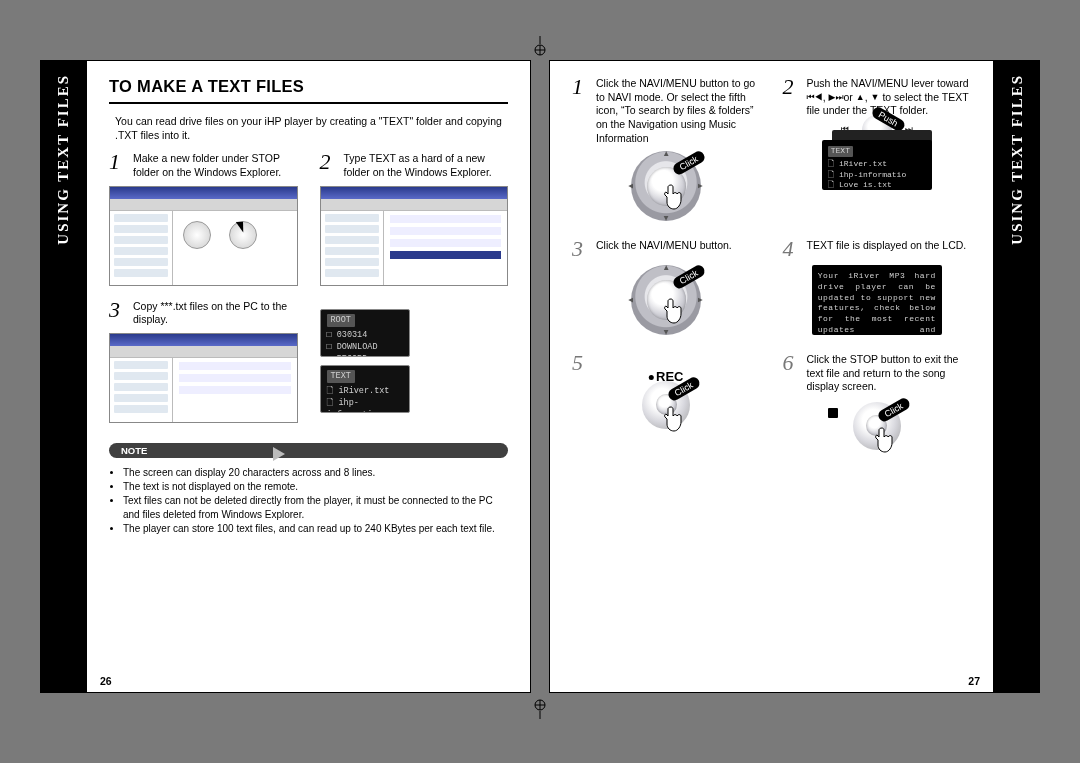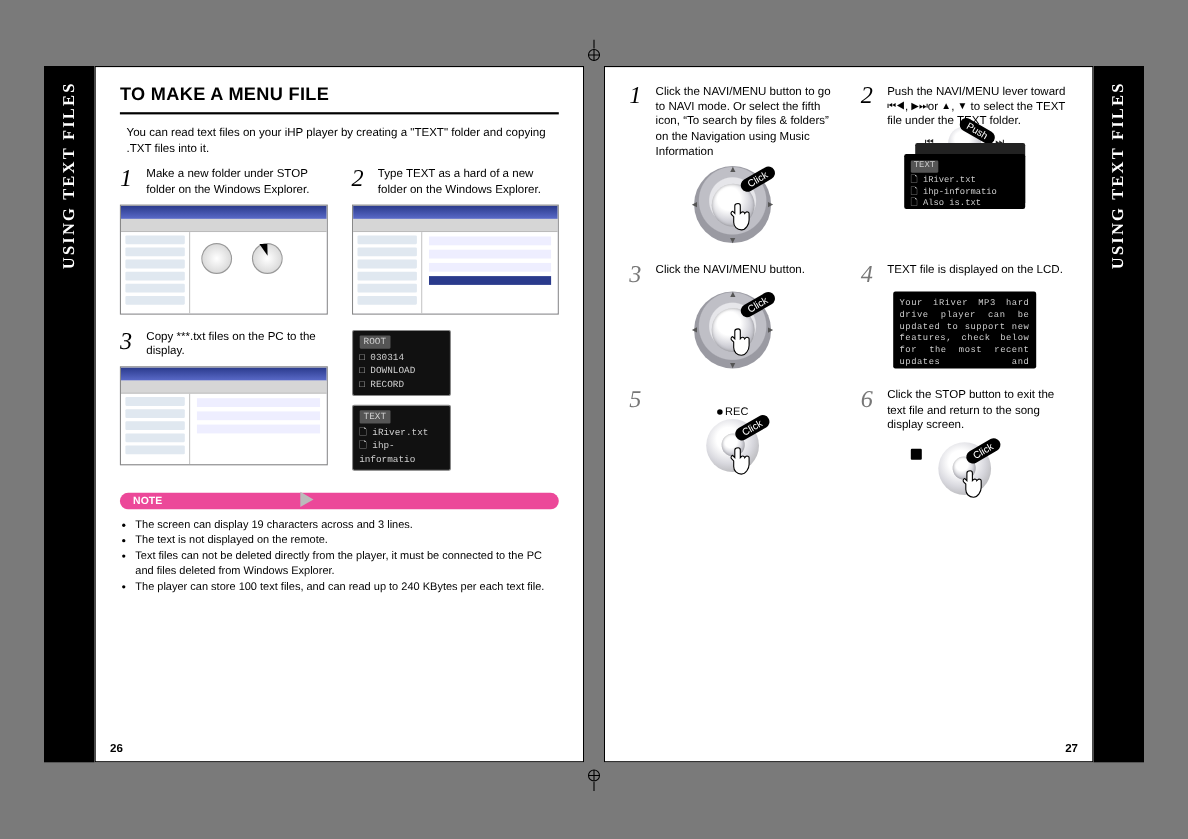--- a/index.html
+++ b/index.html
@@ -46,21 +46,21 @@
   .sc-tree{position:absolute;top:24px;left:0;width:34%;bottom:0;background:#fff;border-right:1px solid #bbb}
   .sc-tree .line{height:8px;margin:3px 4px;background:#e0e8f0;border-radius:1px}
   .sc-main{position:absolute;top:24px;left:34%;right:0;bottom:0;background:#fff}
   .sc-main .icon{position:absolute;width:28px;height:28px;border:1px solid #999;border-radius:50%;background:radial-gradient(#fff,#ccc)}
   .sc-main .icon.a{left:10px;top:10px}
   .sc-main .icon.b{left:56px;top:10px}
   .sc-list .row{height:8px;margin:4px 6px;background:#eef}
 
   .cursor{position:absolute;width:0;height:0;border-left:6px solid #000;border-top:4px solid transparent;border-bottom:9px solid transparent;transform:rotate(-35deg)}
 
-  .note-pill{display:inline-block;background:#ec4899;color:#fff;border-radius:9px;padding:2px 12px;font-size:9.5px;font-weight:700;margin:6px 0 6px 0}
+  .note-pill{display:inline-block;background:#404040;color:#fff;border-radius:9px;padding:2px 12px;font-size:9.5px;font-weight:700;margin:6px 0 6px 0}
   .notes li{font-size:10px;line-height:1.4;margin-left:-4px}
   .notes{margin:2px 0 0 0;padding-left:18px}
 
   .pagenum{position:absolute;bottom:6px;font-size:10.5px;font-weight:700}
   .page.left .pagenum{left:60px}
   .page.right .pagenum{right:60px}
 
   
   .dial{width:70px;height:70px;border-radius:50%;background:radial-gradient(circle at 50% 45%, #e6e6ea 0 40%, #bfbfc6 42% 58%, #9a9aa2 60% 100%);position:relative;margin:6px auto}
   .dial .knob{position:absolute;inset:22%;border-radius:50%;background:radial-gradient(circle at 40% 35%, #fff 0 30%, #cfcfd6 60%, #9a9aa0 100%);box-shadow:inset 0 0 3px rgba(0,0,0,.3)}
@@ -71,41 +71,41 @@
   .dial .tri.e{right:-4px;top:50%;transform:translateY(-50%) rotate(90deg)}
   .tag{position:absolute;background:#000;color:#fff;font-size:9px;padding:1px 7px;border-radius:9px;transform:rotate(-30deg)}
   .tag.click{top:6px;right:-4px}
   .tag.push{top:-2px;right:-14px;transform:rotate(30deg)}
 
   .hand{position:absolute;left:46%;top:46%;width:24px;height:30px}
   .hand svg{width:100%;height:100%}
 
   .recbtn{width:48px;height:48px;border-radius:50%;background:radial-gradient(circle at 42% 38%, #fff 0 26%, #d8d8de 55%, #999 100%);position:relative;margin:4px auto}
   .recbtn::before{content:"";position:absolute;inset:28%;border-radius:50%;background:radial-gradient(circle at 40% 35%, #fff 0 30%, #cfcfd6 60%, #9a9aa0 100%);box-shadow:inset 0 0 3px rgba(0,0,0,.3)}
-  .rec-label{position:absolute;top:-12px;left:50%;transform:translateX(-50%);font-size:10px;font-weight:400}
+  .rec-label{position:absolute;top:-12px;left:50%;transform:translateX(-50%);font-size:13px;font-weight:700}
   .rec-dot{width:5px;height:5px;border-radius:50%;background:#000;display:inline-block;margin-right:2px;vertical-align:middle}
 
   .stop-icon{width:10px;height:10px;background:#000;position:absolute;left:-14px;top:6px;border-radius:1px}
 
   .lcd{background:#000;color:#cfcfcf;font:8px/1.35 'Courier New',monospace;padding:6px;border-radius:2px;height:70px;overflow:hidden}
   .lcd.files{height:50px}
   .lcd .hdr{background:#555;display:inline-block;padding:0 3px;border-radius:1px;margin-bottom:2px}
   .lcd-stack{position:relative;width:110px;margin:0 auto}
   .lcd-stack .behind{position:absolute;left:10px;top:-10px;width:100px;height:56px;background:#222;border-radius:2px;z-index:0}
   .lcd-stack .front{position:relative;z-index:1}
 
   .small-icons{display:flex;gap:8px;justify-content:center;margin:2px 0 4px 0}
   .ic{width:14px;height:12px;display:flex;align-items:center;justify-content:center;font-size:9px;color:#222}
 
   .row2{display:flex;gap:22px;margin-bottom:12px}
   .row2 > div{flex:1 1 50%}
 
   .arrow-icon{display:inline-block;width:0;height:0;border-top:7px solid transparent;border-bottom:7px solid transparent;border-left:12px solid #bbb;vertical-align:middle;margin:38px 0 0 2px}
 
-  .filelist{border:1px solid #888;background:#111;color:#cfcfcf;font:8.5px/1.45 'Courier New',monospace;padding:4px 6px;height:60px;overflow:hidden;border-radius:2px}
+  .filelist{border:1px solid #888;background:#111;color:#cfcfcf;font:8.5px/1.45 'Courier New',monospace;padding:4px 6px;height:48px;overflow:hidden;border-radius:2px}
   .filelist .hdr{background:#555;display:inline-block;padding:0 4px;border-radius:1px;margin-bottom:2px}
 
   .inline-icons{display:inline-flex;gap:1px;vertical-align:middle;font-size:9px}
 </style>
 </head>
 <body>
 
 <div class="stage">
 
   <div class="cropmark top">
@@ -126,22 +126,22 @@
       </svg>
   </div>
 
   <div class="spread">
 
     <div class="page left">
       <div class="tab">
           <span>USING TEXT FILES</span>
         </div>
       <div class="sheet">
-        <h2 class="title">TO MAKE A MENU FILE</h2>
-        <p class="intro">You can read text files on your iHP player by creating a "TEXT" folder and copying .TXT files into it.</p>
+        <h2 class="title">TO MAKE A TEXT FILES</h2>
+        <p class="intro">You can read drive files on your iHP player by creating a "TEXT" folder and copying .TXT files into it.</p>
 
         <div class="cols">
           <div class="col">
             <div class="step">
                 <span class="num">1</span>
                 <span>Make a new folder under STOP folder on the Windows Explorer.</span>
               </div>
             <div class="screenshot">
               <div class="sc-titlebar"></div>
                 <div class="sc-toolbar"></div>
@@ -228,21 +228,21 @@
                 <span>🗋 </span><span>ihp-informatio</span><br>
                 
               </div>
             </div>
           </div>
         </div>
         <div style="position:absolute;left:184px;top:348px"><span class="arrow-icon"></span></div>
 
         <span class="note-pill">NOTE</span>
         <ul class="notes">
-          <li>The screen can display 19 characters across and 3 lines.</li>
+          <li>The screen can display 20 characters across and 8 lines.</li>
           <li>The text is not displayed on the remote.</li>
           <li>Text files can not be deleted directly from the player, it must be connected to the PC and files deleted from Windows Explorer.</li>
           <li>The player can store 100 text files, and can read up to 240 KBytes per each text file.</li>
         </ul>
 
       </div>
       <div class="pagenum">26</div>
     </div>
 
     <div class="page right">
@@ -281,21 +281,21 @@
                   </span>
                 </span>
                 <span class="ic">⏭</span>
             </div>
             <div class="lcd-stack">
               <div class="behind"></div>
               <div class="lcd files front">
                 <span class="hdr">TEXT</span><br>
                 <span>🗋 </span><span>iRiver.txt</span><br>
                 <span>🗋 </span><span>ihp-informatio</span><br>
-                <span>🗋 </span><span>Also is.txt</span>
+                <span>🗋 </span><span>Love is.txt</span>
               </div>
             </div>
           </div>
         </div>
 
         <div class="row2">
           <div>
             <div class="step thin">
                 <span class="num">3</span>
                 <span>Click the NAVI/MENU button.</span>

